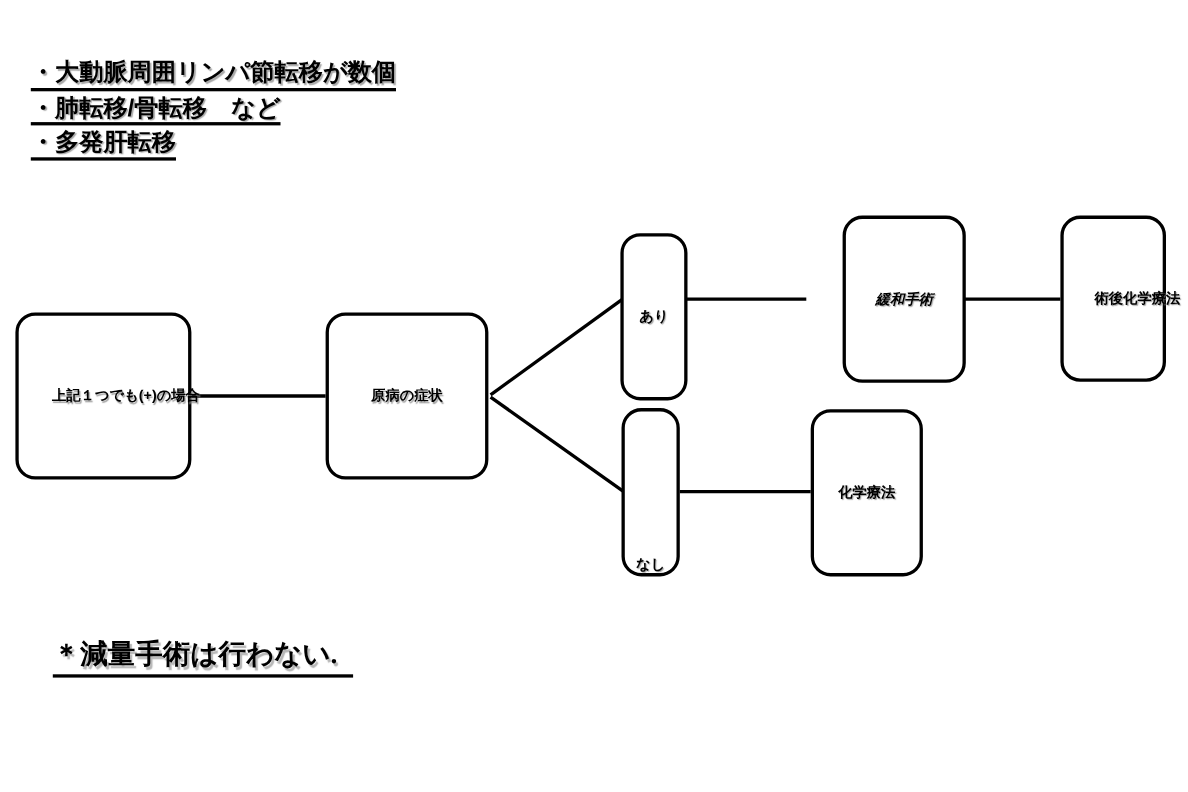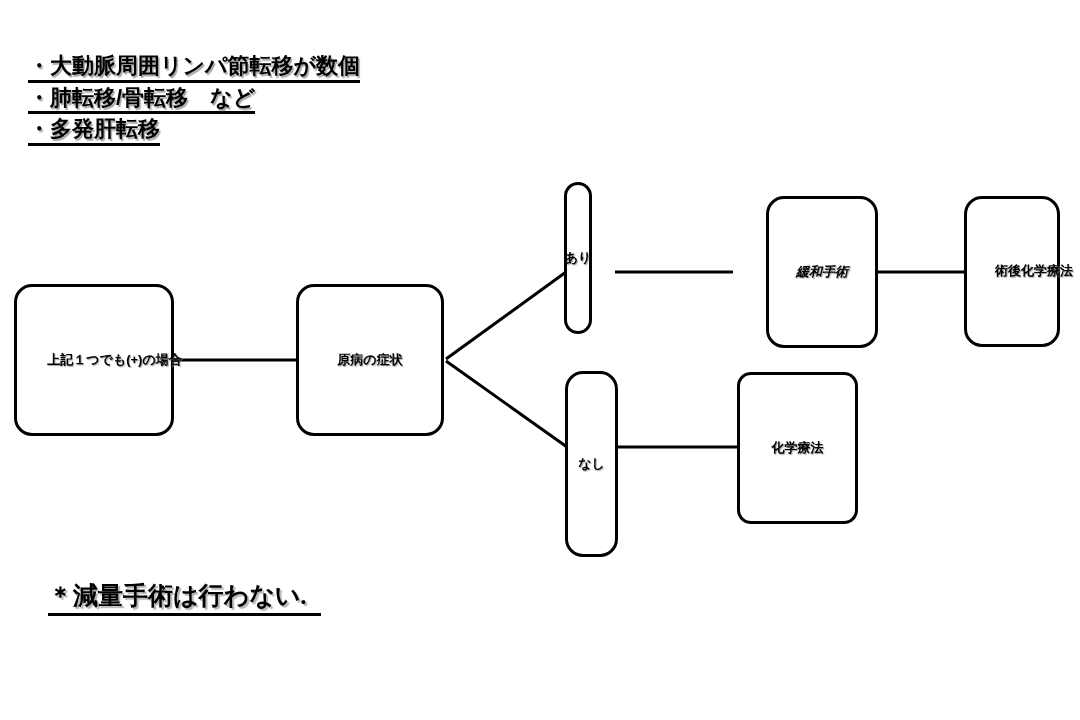--- a/index.html
+++ b/index.html
@@ -62,25 +62,25 @@
   }
   .node .label {
     font-size: 13px;
     font-weight: bold;
     line-height: 1.25;
     white-space: nowrap;
     text-shadow: 1px 1px 1px rgba(130,130,130,0.75);
   }
   #node-condition  { left: 14px;  top: 284px; width: 160px; height: 152px; padding-left: 41px; }
   #node-symptom    { left: 296px; top: 284px; width: 148px; height: 152px; }
-  #node-yes        { left: 564px; top: 182px; width: 28px;  height: 152px; }
+  #node-yes        { left: 564px; top: 212px; width: 61px;  height: 152px; }
   #node-palliative { left: 766px; top: 196px; width: 112px; height: 152px; font-style: italic; }
   #node-postop     { left: 964px; top: 196px; width: 96px;  height: 151px; padding-left: 44px; }
-  #node-no         { left: 565px; top: 371px; width: 53px;  height: 186px; }
-  #node-chemo      { left: 737px; top: 372px; width: 121px; height: 152px; border-radius: 14px; }
+  #node-no         { left: 565px; top: 371px; width: 53px;  height: 153px; align-items: flex-end; }
+  #node-chemo      { left: 737px; top: 372px; width: 102px; height: 152px; }
 
   
   .footnote {
     position: absolute;
     left: 48px;
     top: 582px;
     font-family: "Liberation Serif", "DejaVu Serif", serif;
   }
   .footnote .u {
     display: inline-block;

